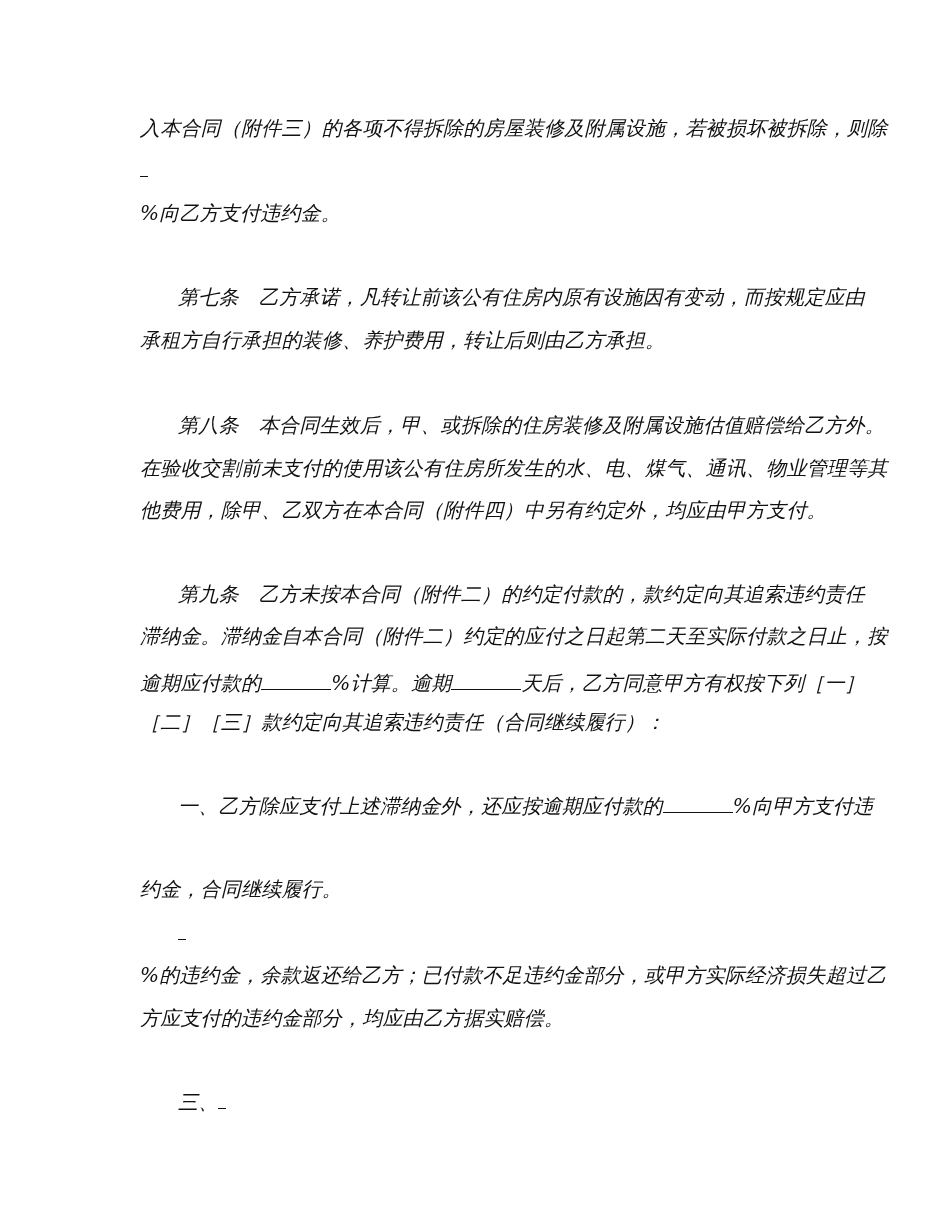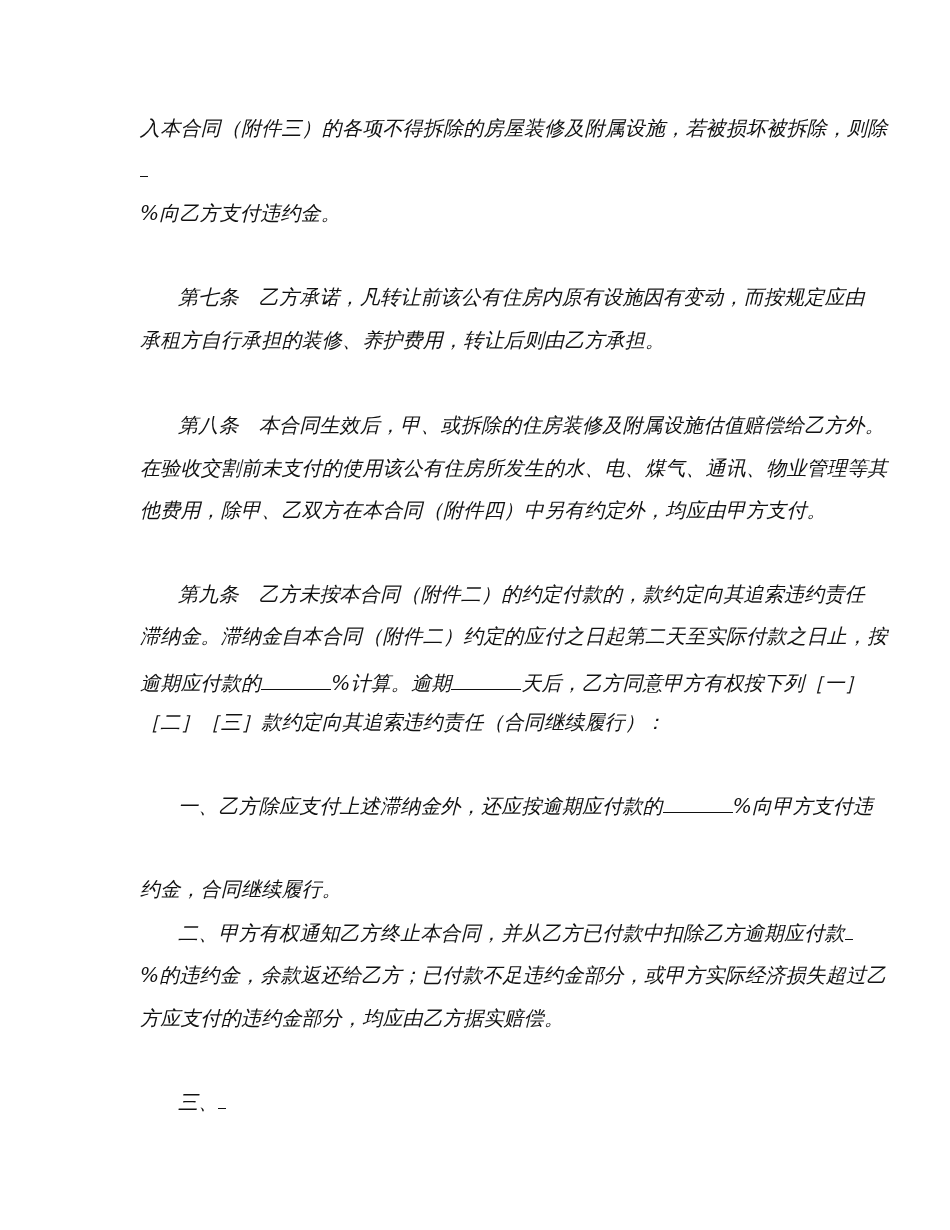--- a/index.html
+++ b/index.html
@@ -78,21 +78,21 @@
     <span>逾期应付款的</span><span class="blank blank-long"></span><span>%计算。逾期</span><span class="blank blank-long"></span><span>天后，乙方同意甲方有权按下列［一］</span>
   </div>
   <div class="line" style="top:711px;">［二］［三］款约定向其追索违约责任（合同继续履行）：</div>
 
   <div class="line indent" style="top:795px;">
     <span>一、乙方除应支付上述滞纳金外，还应按逾期应付款的</span><span class="blank blank-long"></span><span>%向甲方支付违</span>
   </div>
   <div class="line" style="top:878px;">约金，合同继续履行。</div>
 
   <div class="line indent" style="top:922px;">
-    <span>二、甲方有权通知乙方终止本合同，并从乙方已付款中扣除乙方逾期应付款</span><span class="blank blank-short"></span>
+    <span class="blank blank-short"></span>
   </div>
   <div class="line justify" style="top:964px;">%的违约金，余款返还给乙方；已付款不足违约金部分，或甲方实际经济损失超过乙</div>
   <div class="line" style="top:1007px;">方应支付的违约金部分，均应由乙方据实赔偿。</div>
 
   <div class="line indent" style="top:1091px;">
     <span>三、</span><span class="blank blank-short"></span>
   </div>
 
 </div>
 

